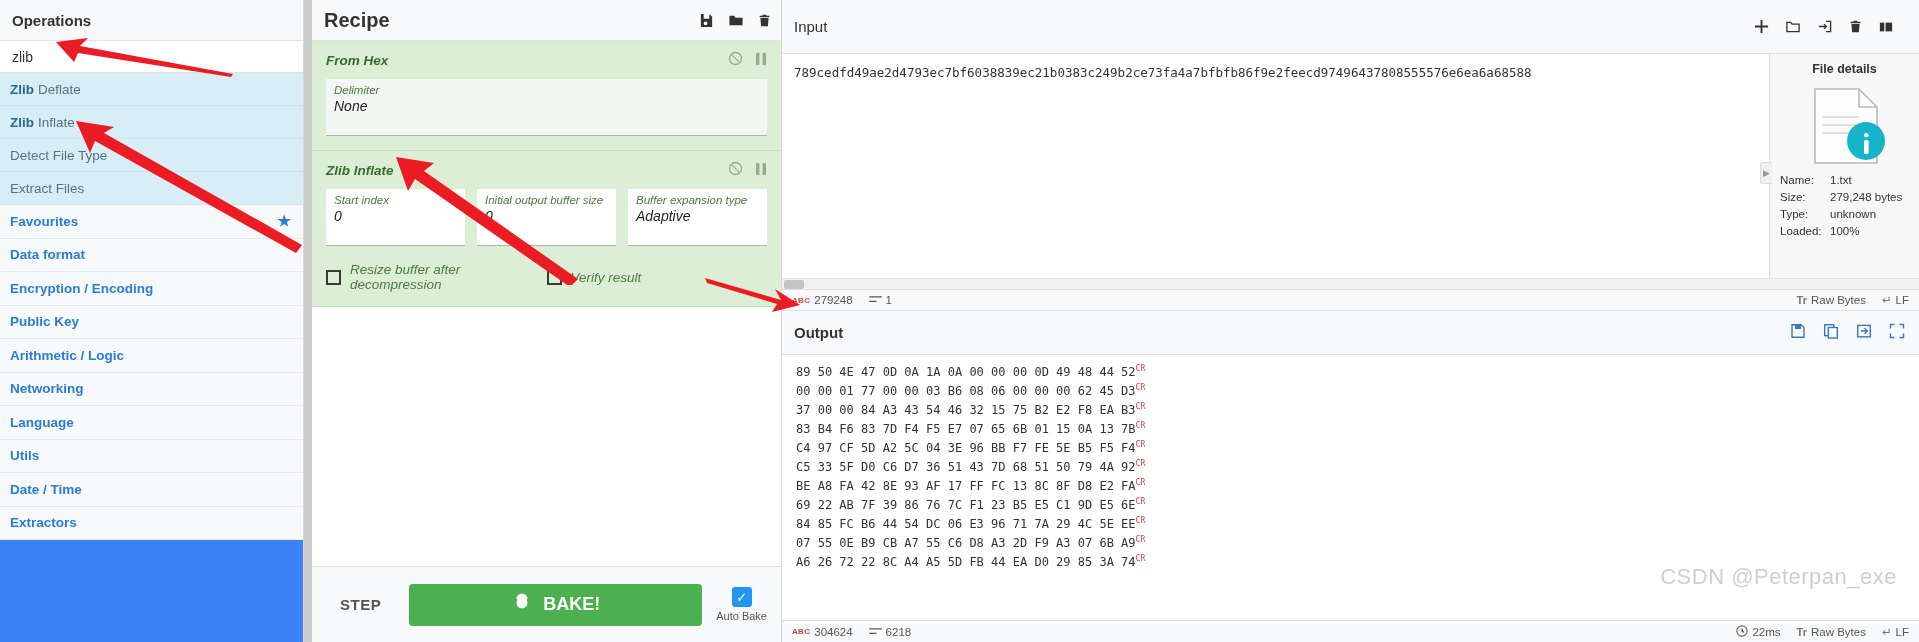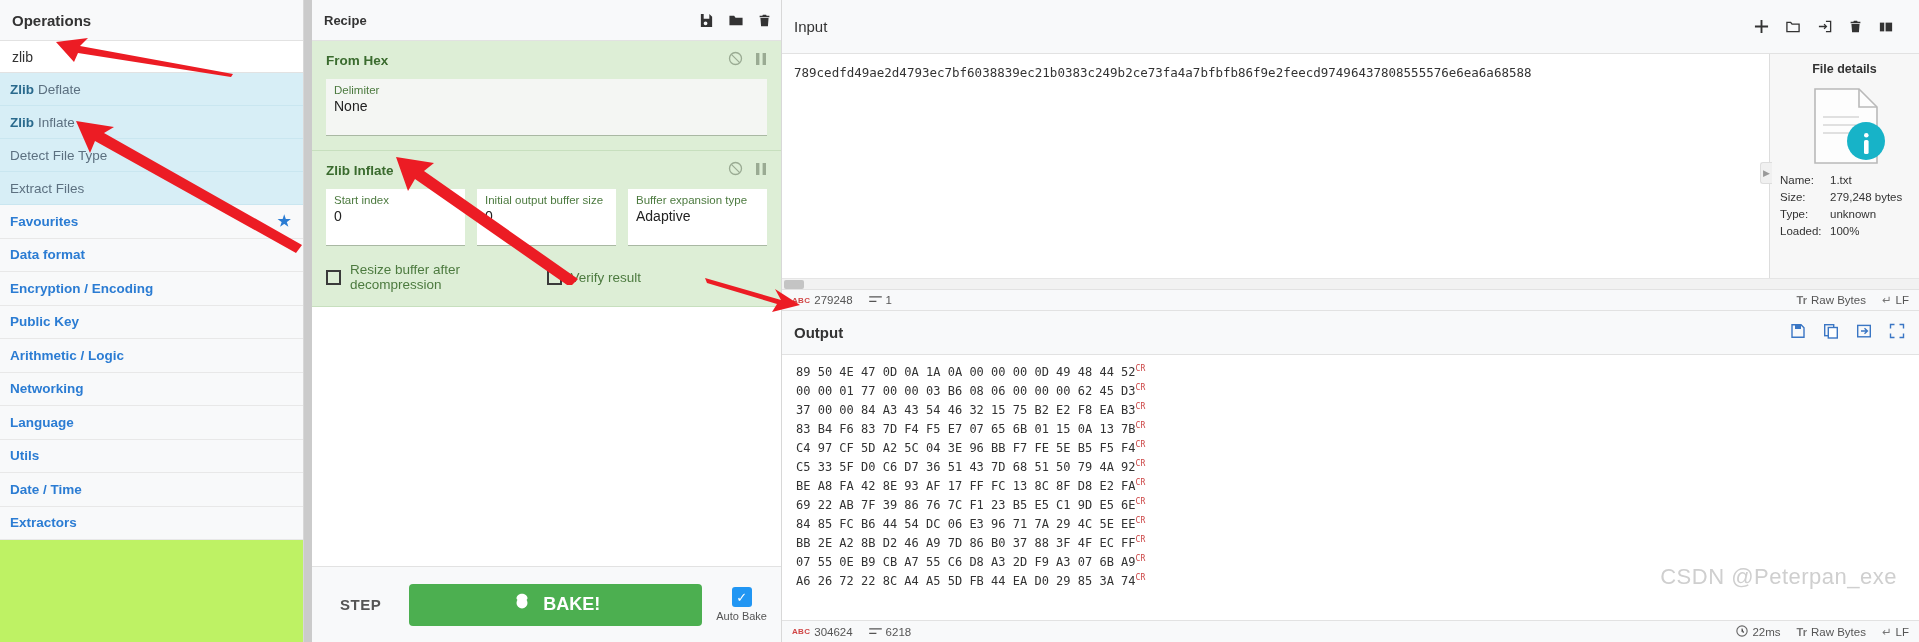--- a/index.html
+++ b/index.html
@@ -8,21 +8,21 @@
     font-family: "Liberation Sans", sans-serif;
     font-size: 13px;
     background: #fff;
     overflow: hidden;
   }
   .app { display: flex; width: 1919px; height: 642px; position: relative; }
 
   
   .ops-pane {
     width: 304px; height: 642px;
-    background: #bef264;
+    background: #3b82f6;
     border-right: 1px solid #d8d8d8;
     display: flex; flex-direction: column;
     position: relative;
   }
   .ops-title {
     height: 41px; display: flex; align-items: center;
     padding-left: 12px;
     font-weight: bold; font-size: 15px; color: #333;
     background: #f8f9fa;
     border-bottom: 1px solid #e2e2e2;
@@ -60,31 +60,32 @@
     width: 470px; height: 642px;
     display: flex; flex-direction: column;
     background: #fff;
     border-right: 1px solid #d8d8d8;
   }
   .pane-head {
     height: 41px; display: flex; align-items: center;
     padding: 0 10px 0 12px;
     background: #f8f9fa;
     border-bottom: 1px solid #e2e2e2;
-    font-weight: bold; font-size: 13px; color: #333;
+    font-weight: bold; font-size: 20px; color: #333;
   }
   .pane-head .spacer { flex: 1; }
   .hd-icons { display: flex; align-items: center; gap: 14px; }
   .hd-icons svg { display: block; cursor: pointer; }
 
   .recipe-list { flex: 0 0 auto; }
   .operation {
     background: #ddeed6;
     border-bottom: 1px solid #c7dfbe;
     padding: 10px 14px 14px 14px;
+    font-style: italic;
   }
   .op-head {
     display: flex; align-items: center;
     margin-bottom: 10px;
   }
   .op-name { font-weight: bold; color: #3a6b2e; font-size: 13.5px; }
   .op-head .spacer { flex: 1; }
   .op-ctrls { display: flex; gap: 12px; align-items: center; color: #9aab93; }
 
   .field {
@@ -528,21 +529,20 @@
       <div id="outlines">
           <div class="hexline"><span>89 50 4E 47 0D 0A 1A 0A 00 00 00 0D 49 48 44 52</span><span class="cr">CR</span></div>
           <div class="hexline"><span>00 00 01 77 00 00 03 B6 08 06 00 00 00 62 45 D3</span><span class="cr">CR</span></div>
           <div class="hexline"><span>37 00 00 84 A3 43 54 46 32 15 75 B2 E2 F8 EA B3</span><span class="cr">CR</span></div>
           <div class="hexline"><span>83 B4 F6 83 7D F4 F5 E7 07 65 6B 01 15 0A 13 7B</span><span class="cr">CR</span></div>
           <div class="hexline"><span>C4 97 CF 5D A2 5C 04 3E 96 BB F7 FE 5E B5 F5 F4</span><span class="cr">CR</span></div>
           <div class="hexline"><span>C5 33 5F D0 C6 D7 36 51 43 7D 68 51 50 79 4A 92</span><span class="cr">CR</span></div>
           <div class="hexline"><span>BE A8 FA 42 8E 93 AF 17 FF FC 13 8C 8F D8 E2 FA</span><span class="cr">CR</span></div>
           <div class="hexline"><span>69 22 AB 7F 39 86 76 7C F1 23 B5 E5 C1 9D E5 6E</span><span class="cr">CR</span></div>
           <div class="hexline"><span>84 85 FC B6 44 54 DC 06 E3 96 71 7A 29 4C 5E EE</span><span class="cr">CR</span></div>
-          <div class="hexline"><span>BB 2E A2 8B D2 46 A9 7D 86 B0 37 88 3F 4F EC FF</span><span class="cr">CR</span></div>
           <div class="hexline"><span>07 55 0E B9 CB A7 55 C6 D8 A3 2D F9 A3 07 6B A9</span><span class="cr">CR</span></div>
           <div class="hexline"><span>A6 26 72 22 8C A4 A5 5D FB 44 EA D0 29 85 3A 74</span><span class="cr">CR</span></div>
         </div>
       <div class="watermark">CSDN @Peterpan_exe</div>
     </div>
 
     <div class="status-bar" style="border-bottom:none">
       <span class="sb-item">
         <span class="sb-tag">ABC</span>
         <span>304624</span>

